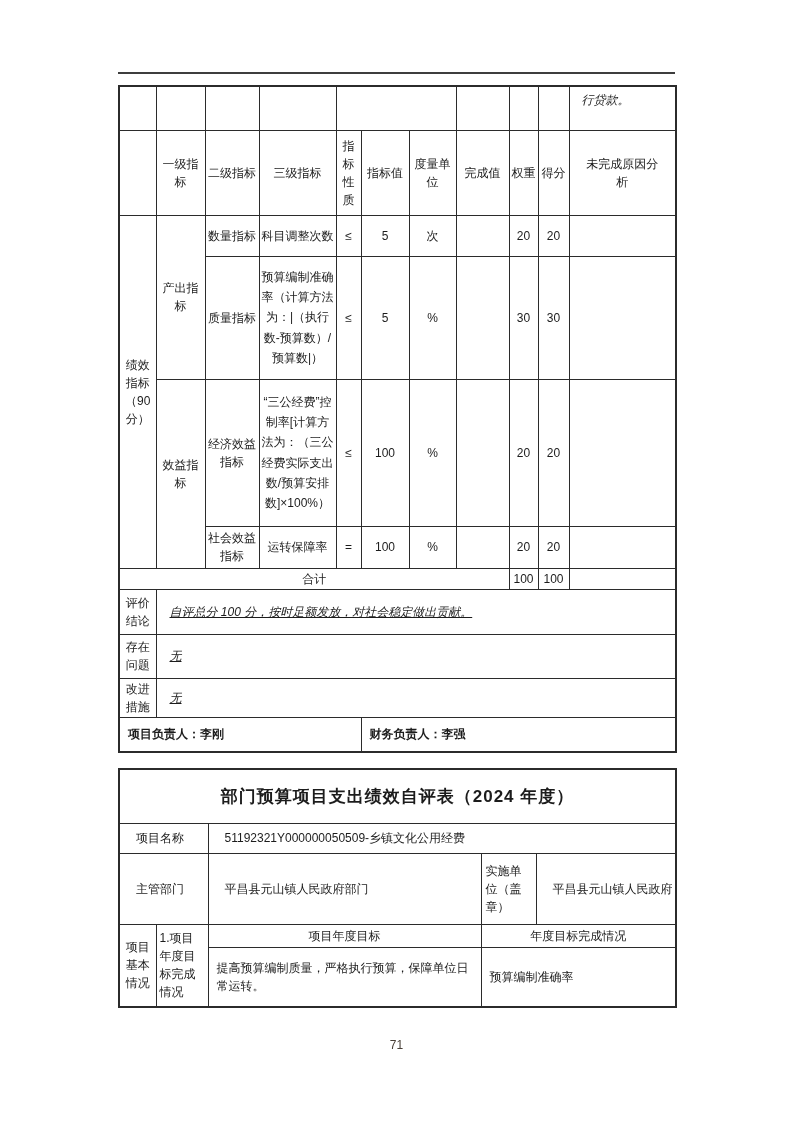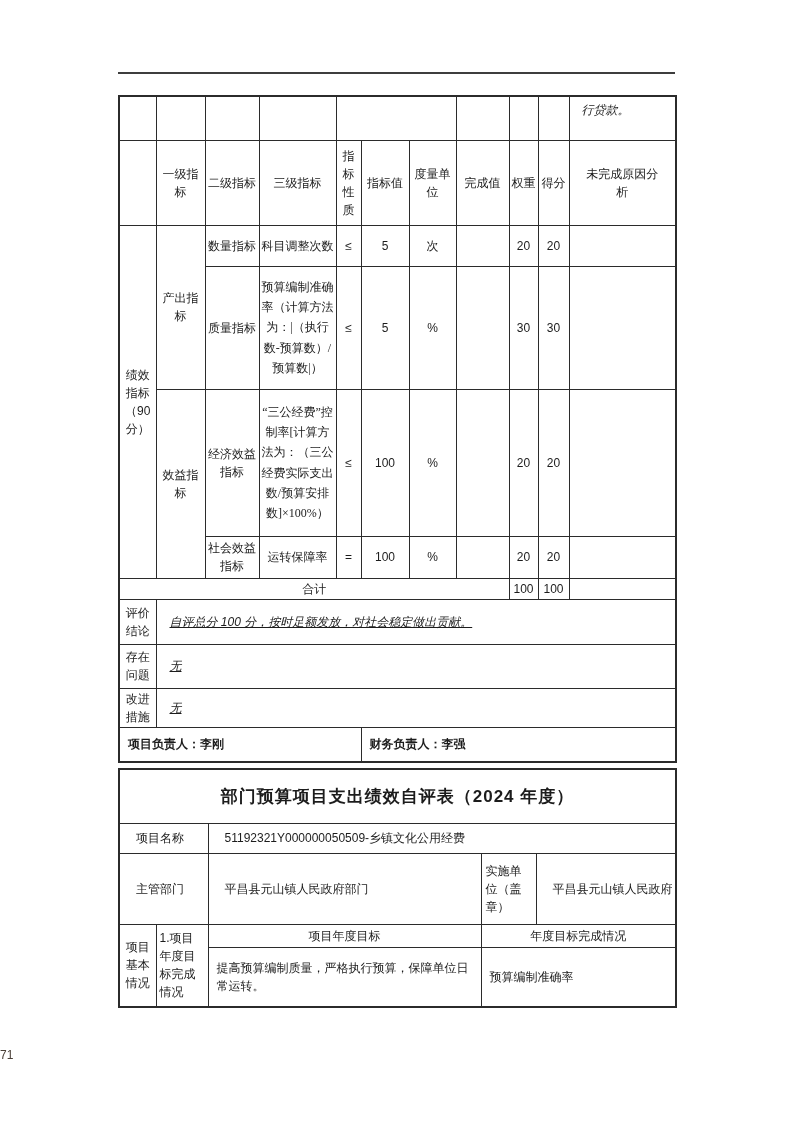--- a/index.html
+++ b/index.html
@@ -15,47 +15,47 @@
     position: absolute; left: 118px; top: 72px;
     width: 557px; height: 2px; background: #3d3d3d;
   }
   table {
     position: absolute; left: 118px;
     width: 557px;
     border-collapse: collapse; table-layout: fixed;
     font-size: 12px;
     border: 2px solid #2b2b2b;
   }
-  #eval-table { top: 95px; }
+  #eval-table { top: 85px; }
   #self-eval-table { top: 768px; border-radius: 11px; }
   td {
     border: 1px solid #2b2b2b;
     text-align: center; vertical-align: middle;
     padding: 1px 2px;
     line-height: 1.5;
     overflow: hidden;
     word-break: break-all;
   }
-  .long { line-height: 1.68; font-family: Liberation Serif, serif; }
+  .long { line-height: 1.68; }
   .narrow { padding: 2px 5px; }          
   .left { text-align: left; padding-left: 8px; }
   .left-sm { text-align: left; padding-left: 16px; }
   .italic { font-style: italic; text-decoration: underline; }
   .bold { font-weight: bold; }
   .carry {
     vertical-align: top; text-align: left;
     padding: 4px 4px 0 12px; font-style: italic;
   }
   .reason-head { padding: 2px 12px; }
   .title-cell { font-size: 17px; font-weight: bold; letter-spacing: 1px; }
   .goal-head { font-weight: normal; }
   .body-text { text-align: left; padding: 4px 8px; }
   .page-number {
     position: absolute; left: 0; top: 1038px; width: 793px;
-    font-size: 12px; color: #4a4038; margin-top: 10px;
+    text-align: center; font-size: 12px; color: #4a4038;
   }
 </style>
 </head>
 <body>
 
 <div class="sheet">
 
   <div class="header-rule"></div>
 
   <table id="eval-table">

